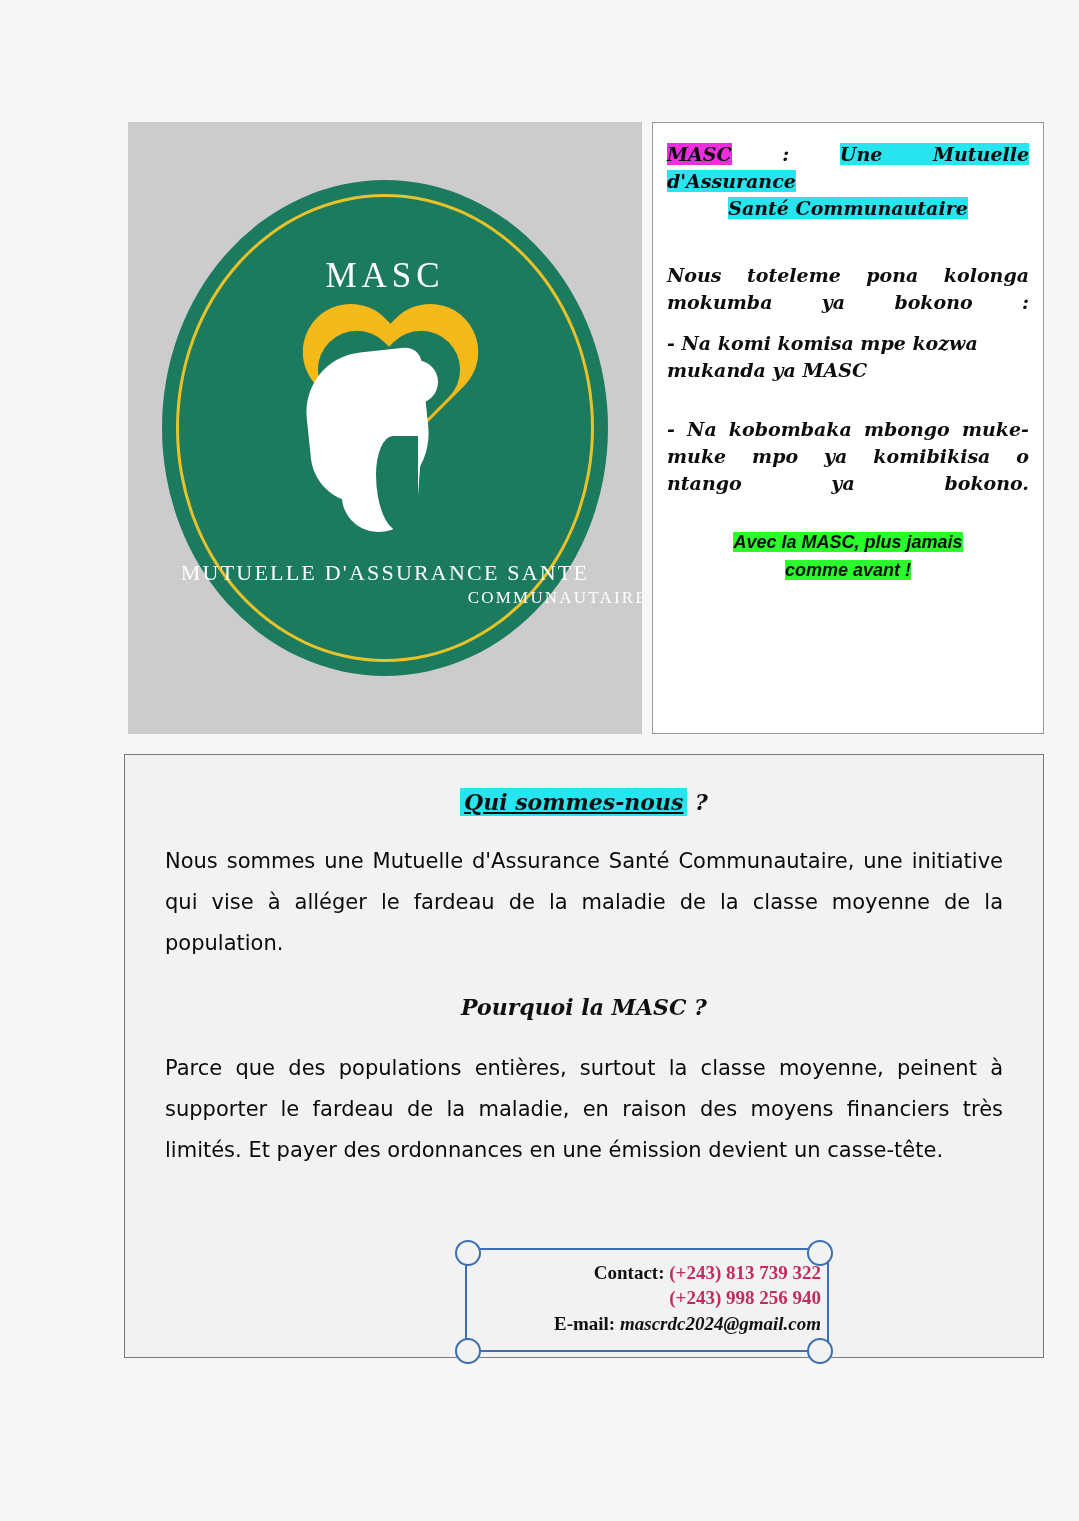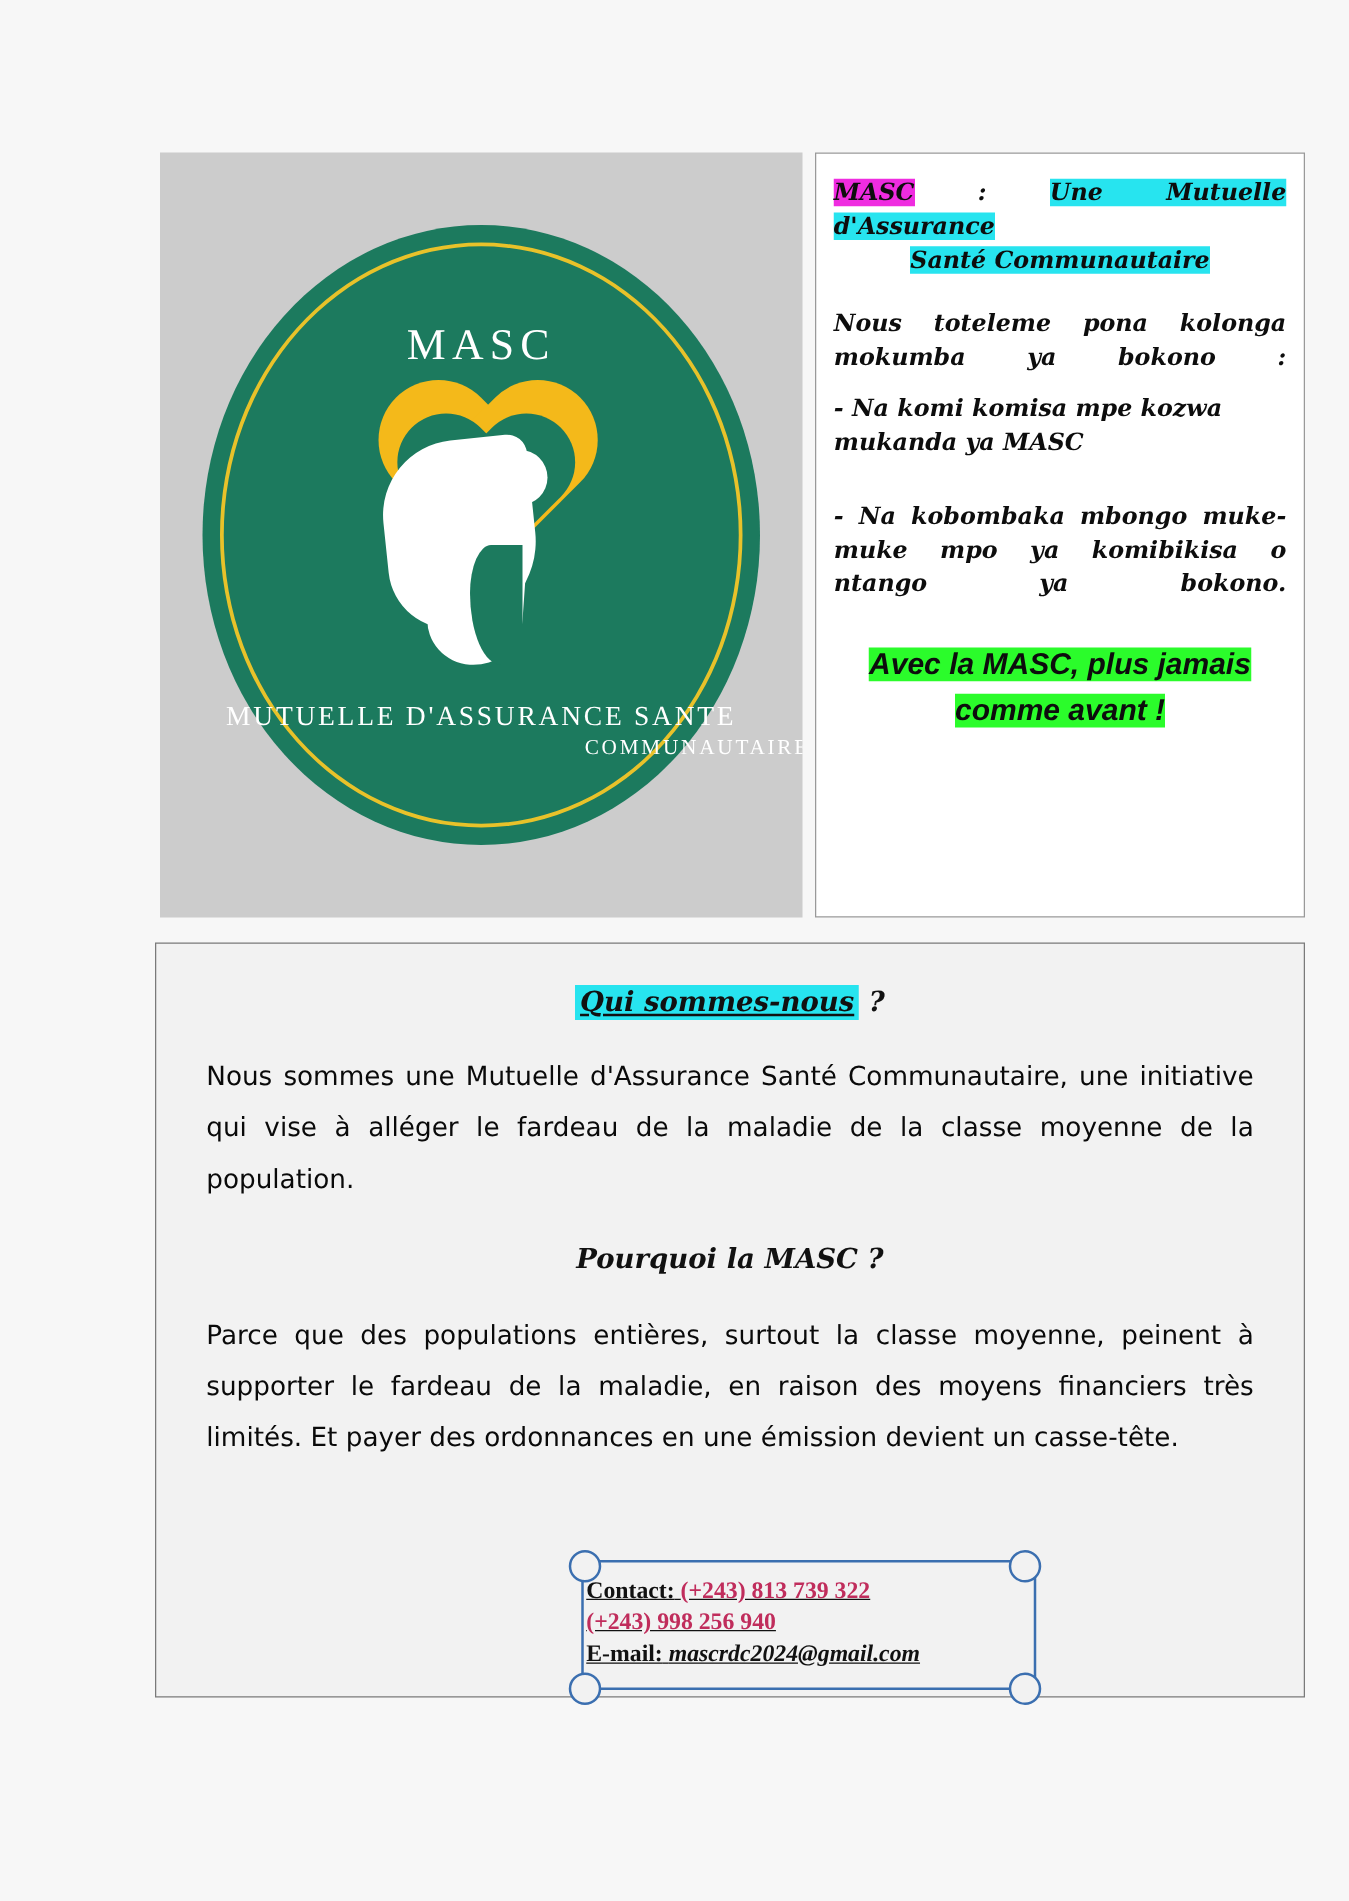--- a/index.html
+++ b/index.html
@@ -214,33 +214,33 @@
     font-size: 19px;
     color: #0d0d0d;
     line-height: 1.42;
   }
   .hl-cyan { background: #27e4ef; }
   .hl-magenta { background: #ef2ce0; }
   .hl-green { background: #2bfc2b; }
 
   .lg-head {
     text-align: justify;
-    margin-bottom: 6px;
+    margin-bottom: 22px;
   }
   .lg-head .l1 { display: block; }
   .lg-head .l2 { display: block; text-align: center; }
   .just { text-align: justify; text-align-last: justify; }
   .lg-p { margin: 0 0 14px 0; }
   .lg-spacer { height: 18px; }
   .lg-foot {
     text-align: center;
     font-family: "Liberation Sans", sans-serif;
     font-style: italic;
     font-weight: bold;
-    font-size: 24px;
+    font-size: 18px;
     color: #0d0d0d;
     line-height: 1.55;
   }
 
   
   .bottom-section {
     position: absolute;
     left: 124px;
     top: 754px;
     width: 920px;
@@ -316,21 +316,21 @@
     position: absolute;
     left: 14px;
     top: 20px;
     width: 352px;
     font-family: "Liberation Serif", serif;
     font-weight: bold;
     font-size: 19px;
     color: #111111;
     line-height: 1.33;
   }
-  .c-row { display: block; text-align: left; text-decoration: underline; }
+  .c-row { display: block; text-align: right; }
   .c-label { color: #111111; }
   .c-num { color: #c02d5c; }
   .c-mail { font-style: italic; color: #111111; }
 </style>
 </head>
 <body>
 
 <div class="top-section">
 
   <div class="logo-panel">

